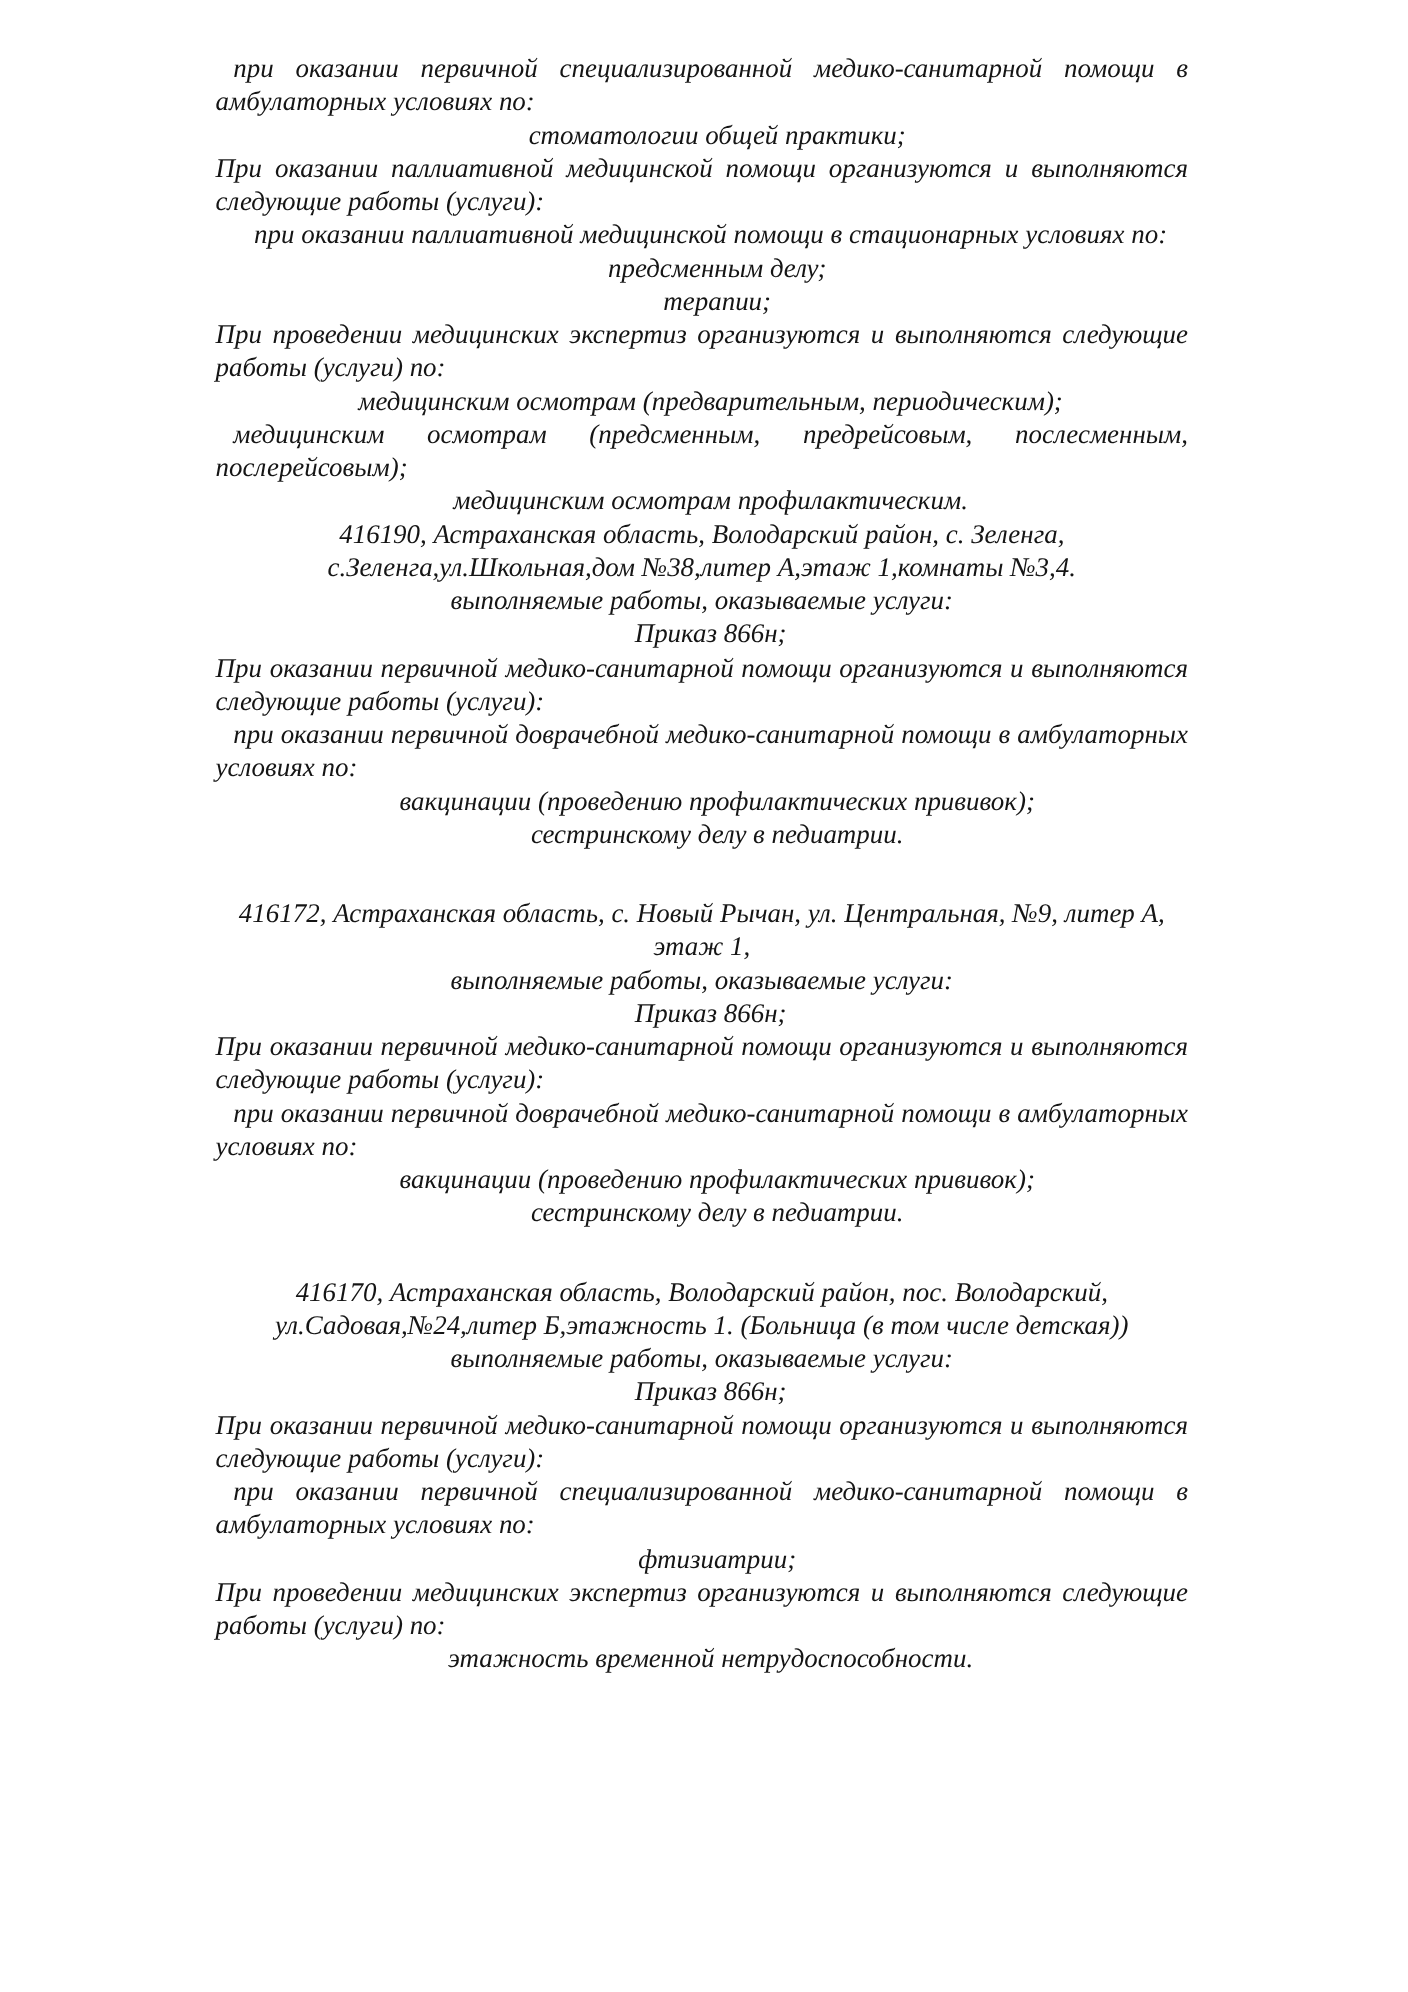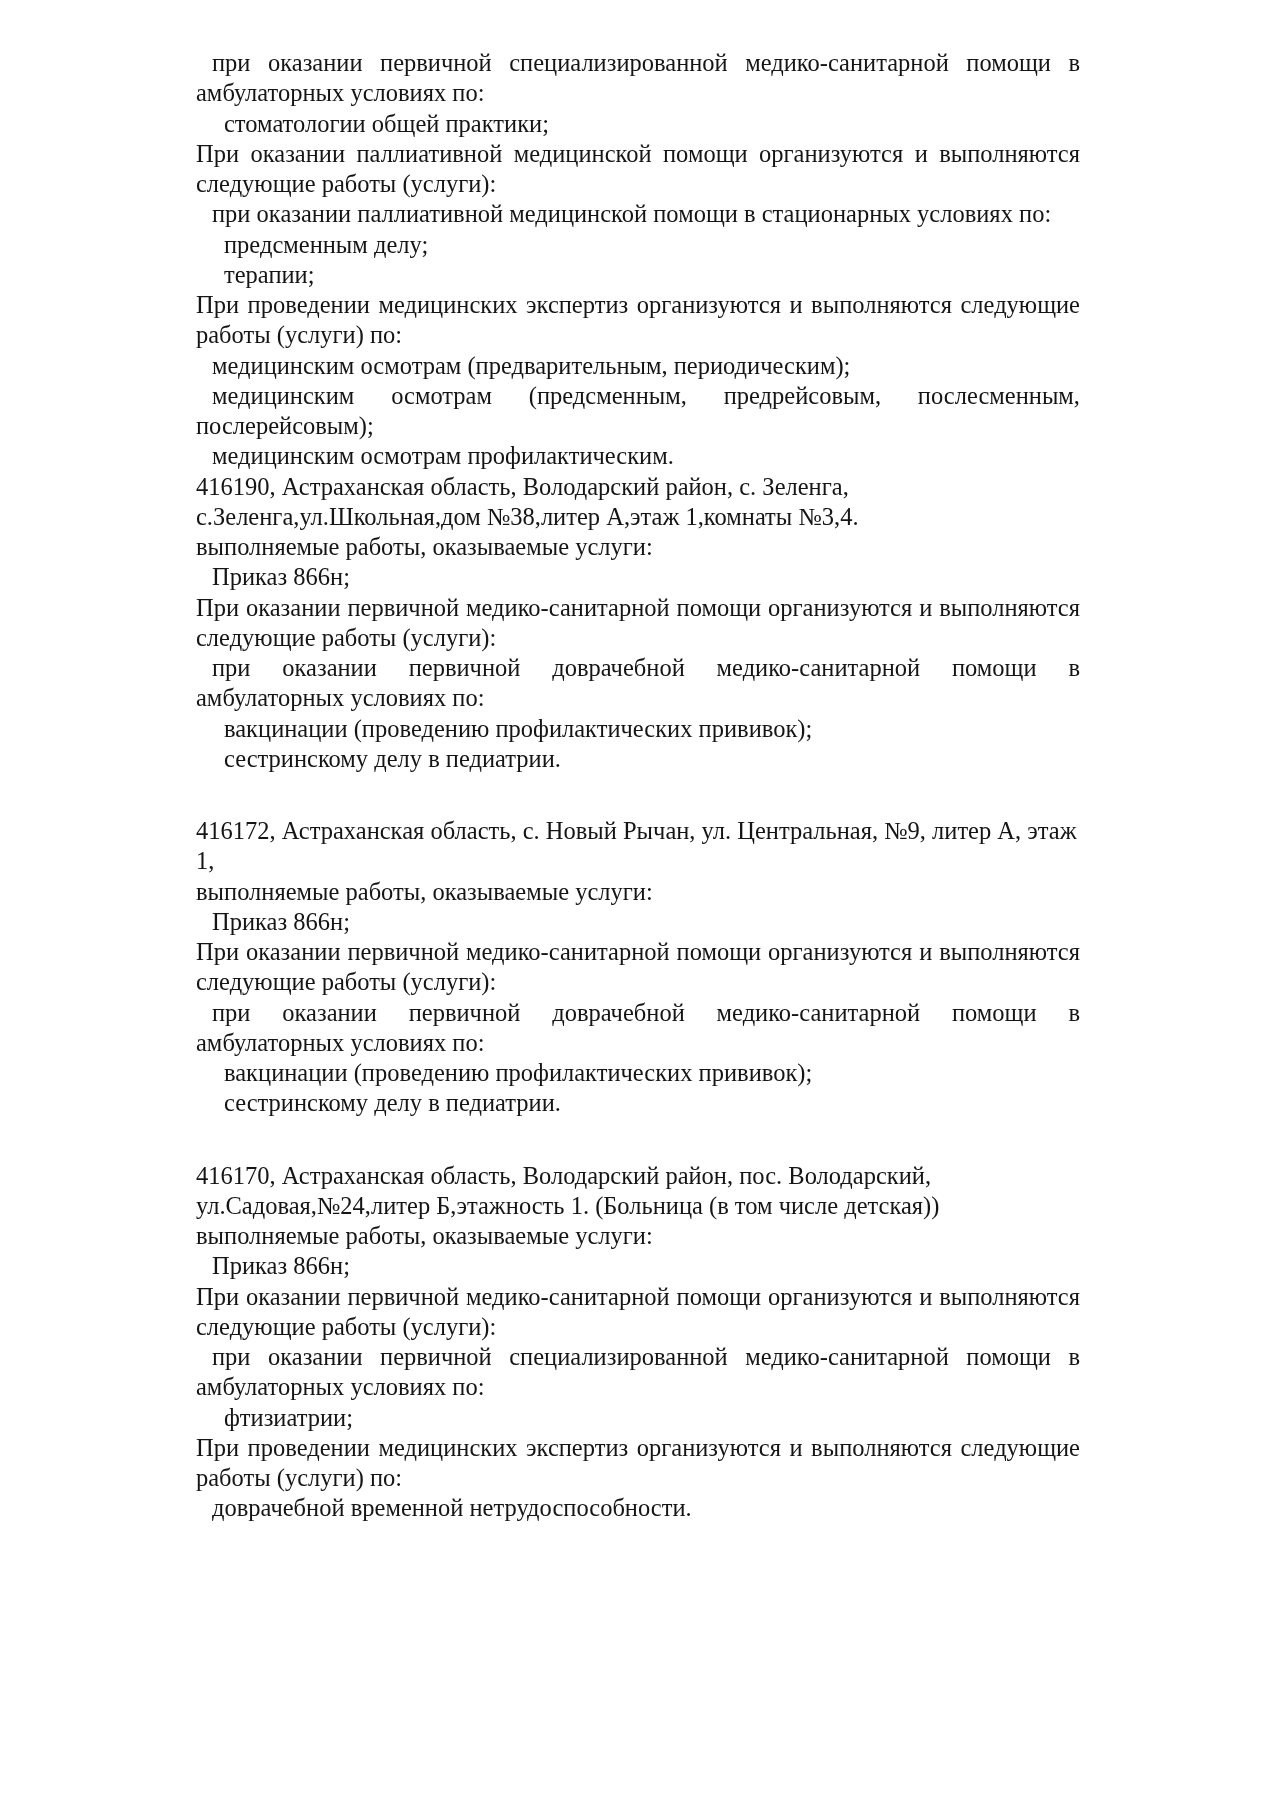--- a/index.html
+++ b/index.html
@@ -28,39 +28,40 @@
   }
   
   .p {
     margin: 0;
     font-size: 24.5px;
     line-height: 1.235;
     text-align: justify;
     text-justify: inter-word;
     color: #151515;
     word-spacing: 0;
+    font-style: italic;
   }
   
   .lvl0 {
     text-indent: 0;
     text-align: justify;
   }
   
   .lvl1 {
     text-indent: 16px;
     text-align: justify;
   }
   
   .lvl2 {
     text-indent: 28px;
     text-align: left;
   }
   
   .noj {
-    text-align: left;
+    text-align: center;
   }
   .section {
     margin: 0;
   }
   .section + .section {
     margin-top: 42px;
   }
 </style>
 </head>
 <body>
@@ -103,18 +104,18 @@
         </div>
         <div class="section">
           <p class="p lvl0 noj">416170, Астраханская область, Володарский район, пос. Володарский,</p>
           <p class="p lvl0 noj">ул.Садовая,№24,литер Б,этажность 1. (Больница (в том числе детская))</p>
           <p class="p lvl0 noj">выполняемые работы, оказываемые услуги:</p>
           <p class="p lvl1 noj">Приказ 866н;</p>
           <p class="p lvl0">При оказании первичной медико-санитарной помощи организуются и выполняются следующие работы (услуги):</p>
           <p class="p lvl1">при оказании первичной специализированной медико-санитарной помощи в амбулаторных условиях по:</p>
           <p class="p lvl2 noj">фтизиатрии;</p>
           <p class="p lvl0">При проведении медицинских экспертиз организуются и выполняются следующие работы (услуги) по:</p>
-          <p class="p lvl1 noj">доврачебной временной нетрудоспособности.</p>
+          <p class="p lvl1 noj">этажность временной нетрудоспособности.</p>
         </div>
       </div>
 
   </div>
 </div>
 
 </body></html>

